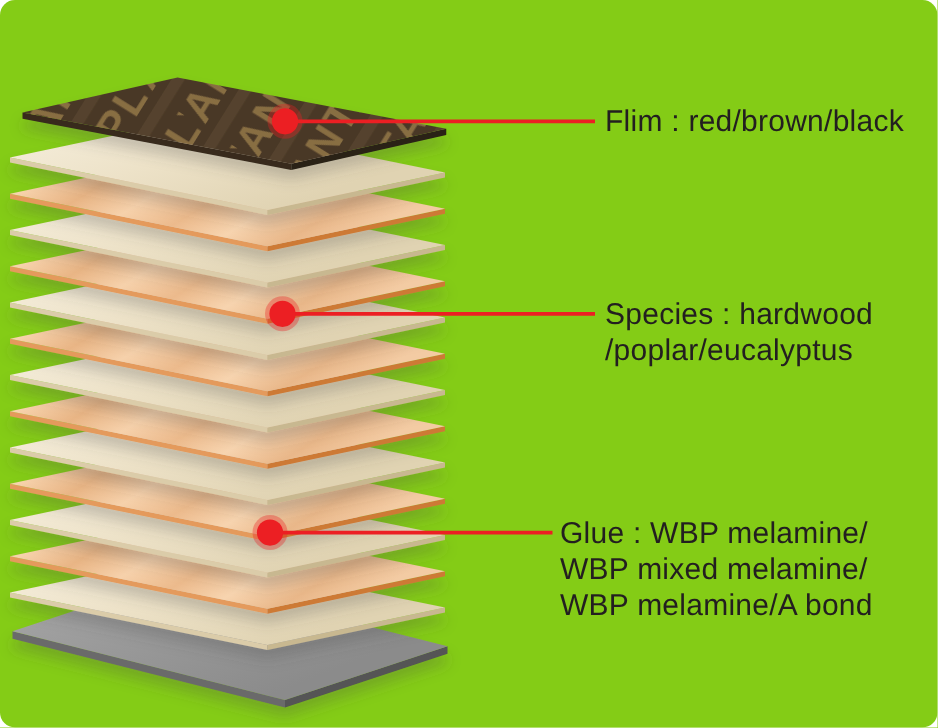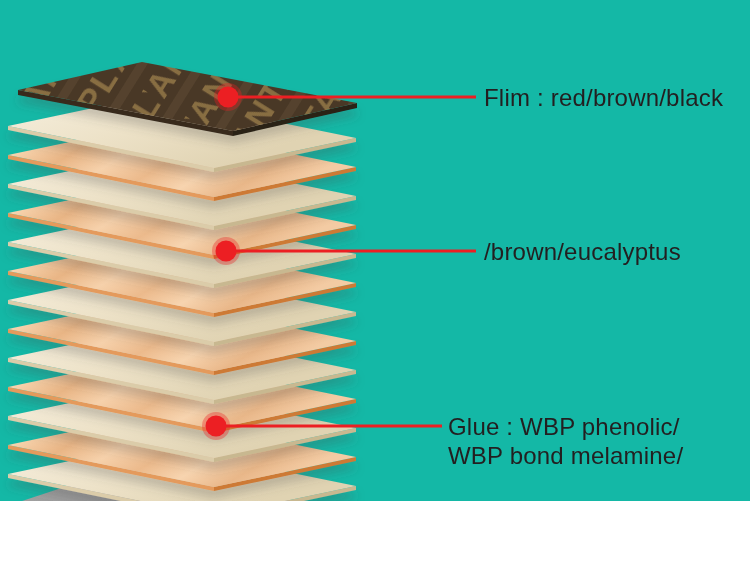--- a/index.html
+++ b/index.html
@@ -1,17 +1,17 @@
 <!DOCTYPE html>
 <html><head>
 <meta charset="utf-8">
 <style>
   html,body{margin:0;padding:0;}
   body{font-family:"Liberation Sans",sans-serif;}
-  .stage{position:relative;width:750px;height:501px;background:#14b8a6;overflow:hidden;}
+  .stage{position:relative;width:750px;height:582px;background:#84cc16;overflow:hidden;border-radius:12px;}
   .stage svg{position:absolute;left:0;top:0;}
   .callout{position:absolute;font-size:24px;line-height:29px;color:#231f20;white-space:nowrap;letter-spacing:0.2px;}
   .callout div{min-height:29px;}
 </style>
 </head>
 <body>
 
 <div class="stage">
   <svg id="stack-svg" width="750" height="582" viewBox="0 0 750 582">
     <defs id="defs">
@@ -132,20 +132,22 @@
         <circle cx="216" cy="426" r="14" fill="#ec1f23" opacity="0.35"></circle>
         <circle cx="216" cy="426" r="10.5" fill="#ec1f23"></circle>
       </g>
   </svg>
 
   <div class="callout" style="left: 484px; top: 83px; color: rgb(35, 31, 32);">
     <div>Flim : red/brown/black</div>
   </div>
 
   <div class="callout" style="left: 484px; top: 237px; color: rgb(35, 31, 32);">
-    <div>/brown/eucalyptus</div>
+    <div>Species : hardwood</div>
+    <div>/poplar/eucalyptus</div>
   </div>
 
   <div class="callout" style="left: 448px; top: 412px; color: rgb(35, 31, 32);">
-    <div>Glue : WBP phenolic/</div>
-    <div>WBP bond melamine/</div>
+    <div>Glue : WBP melamine/</div>
+    <div>WBP mixed melamine/</div>
+    <div>WBP melamine/A bond</div>
   </div>
 </div>
 
 </body></html>

